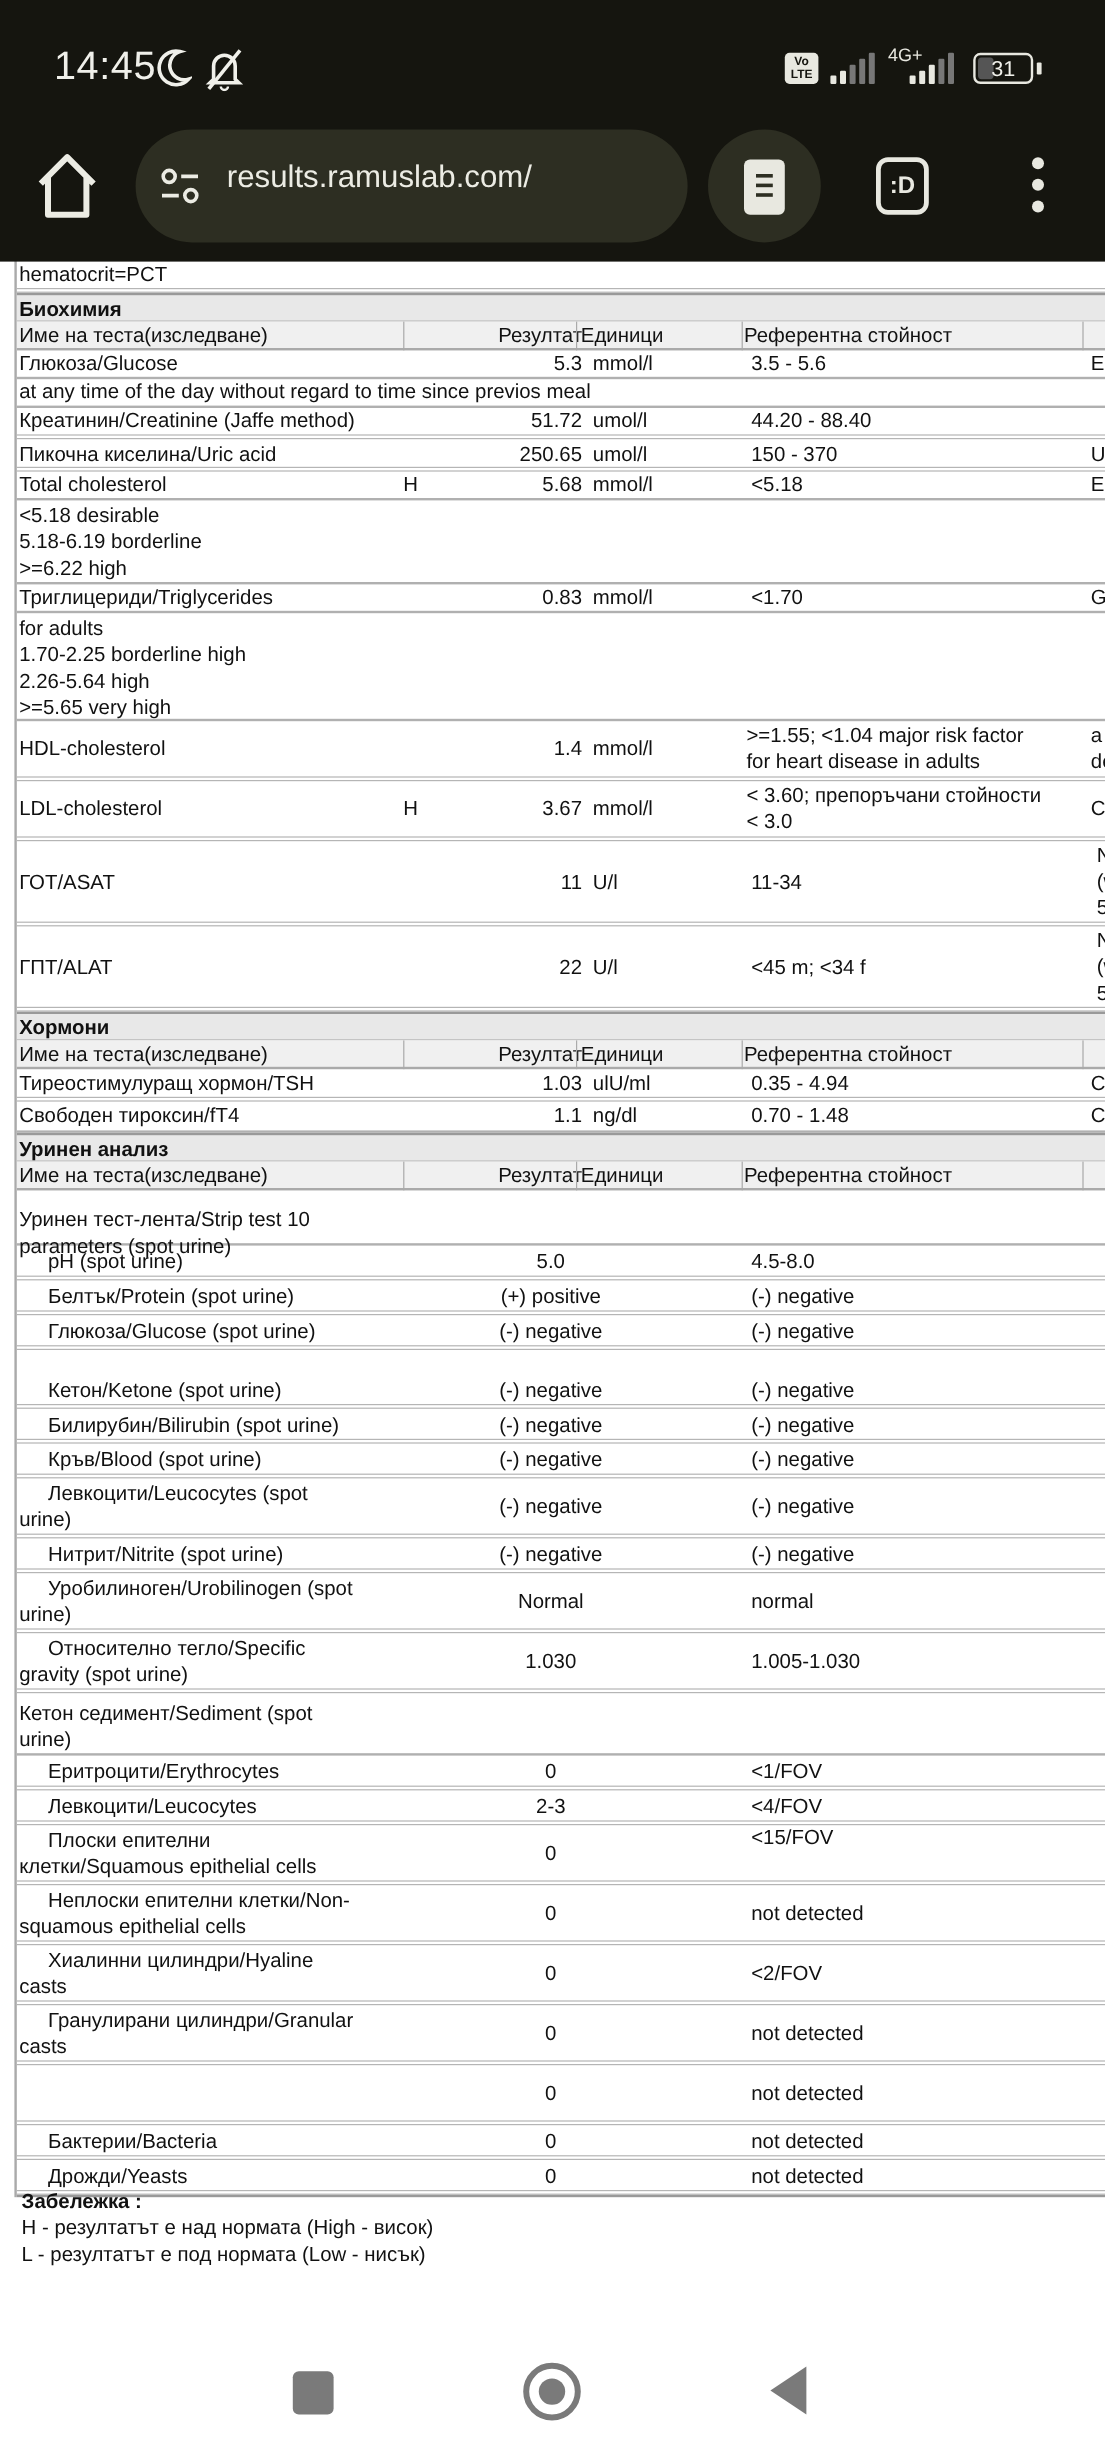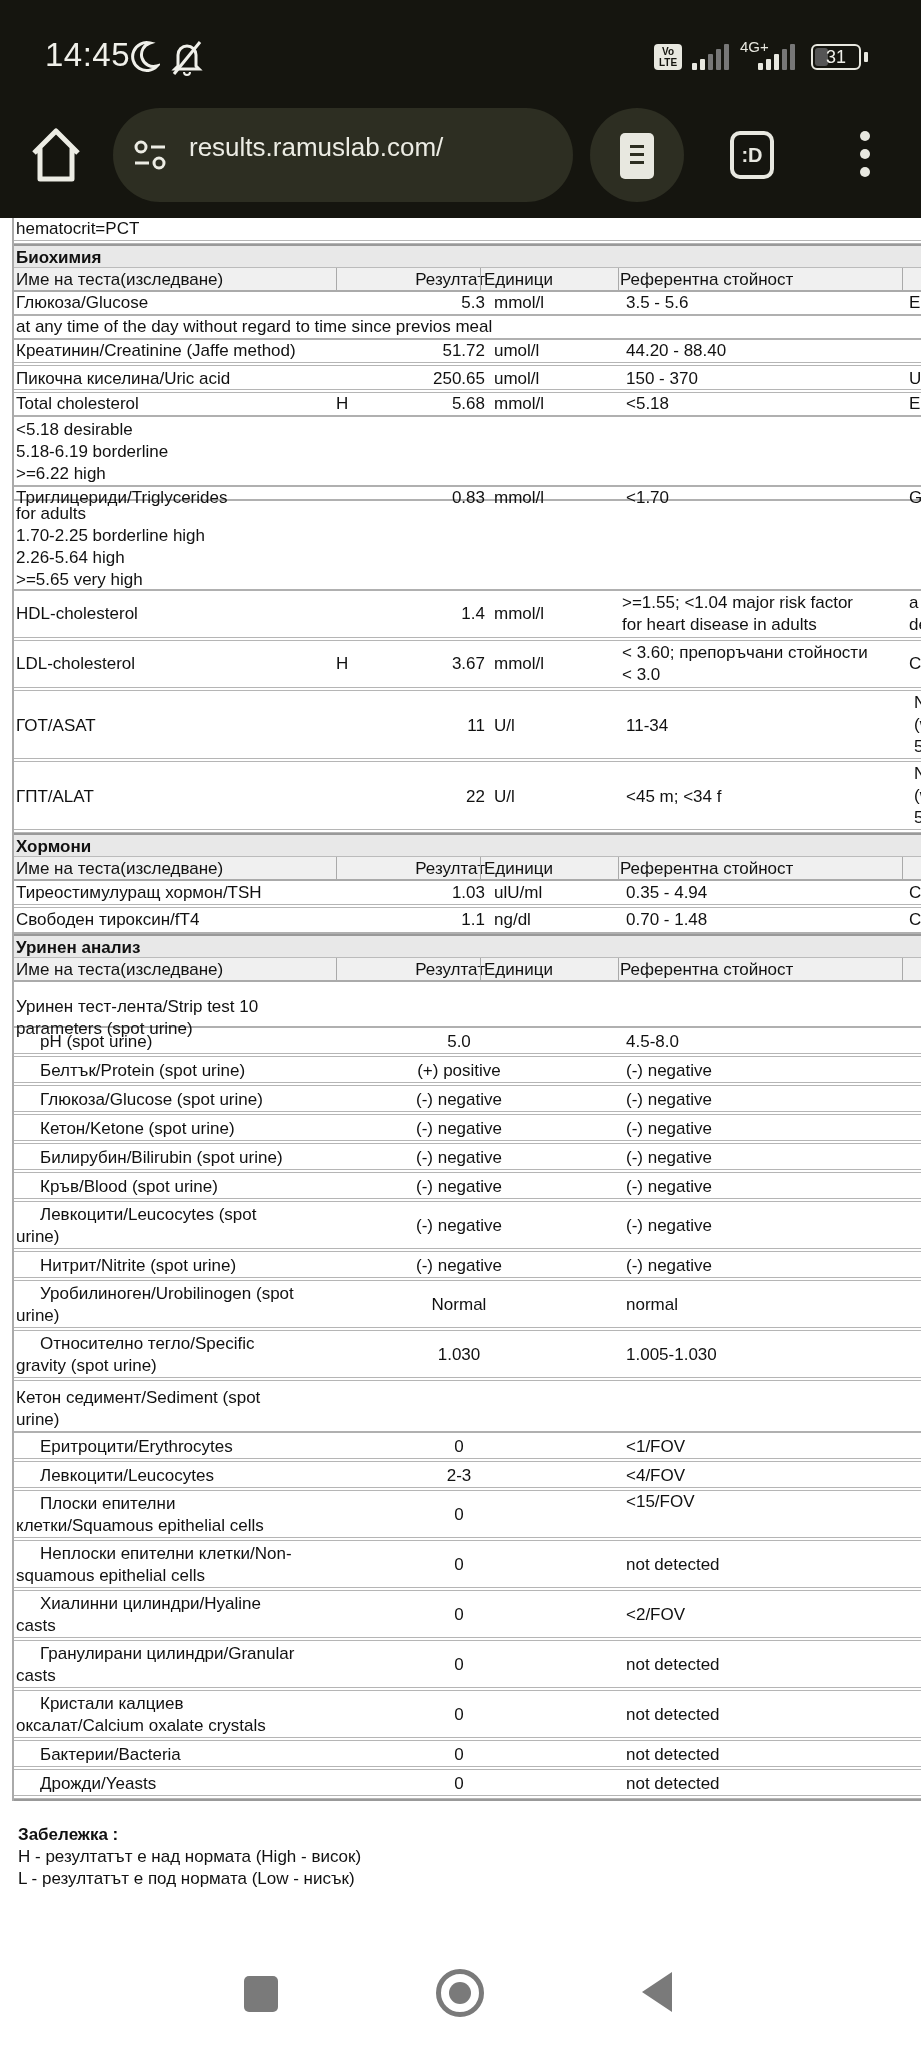--- a/index.html
+++ b/index.html
@@ -183,21 +183,21 @@
       <span class="cell c-res">5.68</span>
       <span class="cell c-unit">mmol/l</span>
       <span class="cell c-ref">&lt;5.18</span>
       <span class="cell c-extra">E</span>
     </div>
     <div class="row" style="height:70px; padding-top:2px">
       <div class="note-line">&lt;5.18 desirable</div>
       <div class="note-line">5.18-6.19 borderline</div>
       <div class="note-line">&gt;=6.22 high</div>
     </div>
-    <div class="row" style="height:14px">
+    <div class="row" style="height:24px">
       <span class="cell c-name">Триглицериди/Triglycerides</span>
       <span class="cell c-res">0.83</span>
       <span class="cell c-unit">mmol/l</span>
       <span class="cell c-ref">&lt;1.70</span>
       <span class="cell c-extra">G</span>
     </div>
     <div class="row" style="height:90px; padding-top:2px">
       <div class="note-line">for adults</div>
       <div class="note-line">1.70-2.25 borderline high</div>
       <div class="note-line">2.26-5.64 high</div>
@@ -289,21 +289,21 @@
           <span class="cell c-res-center" style="top: 3px;">(+) positive</span>
           <span class="cell c-ref" style="top: 3px;">(-) negative</span>
         </div>
         <div class="row dbl" style="height: 29px;">
           <span class="cell c-name multi" style="top: 3px; width: 370px;">
             <div style="padding-left: 24px;">Глюкоза/Glucose (spot urine)</div>
           </span>
           <span class="cell c-res-center" style="top: 3px;">(-) negative</span>
           <span class="cell c-ref" style="top: 3px;">(-) negative</span>
         </div>
-        <div class="row dbl" style="height: 29px;">
+        <div class="row dbl" style="height: 29px; margin-top: 20px;">
           <span class="cell c-name multi" style="top: 3px; width: 370px;">
             <div style="padding-left: 24px;">Кетон/Ketone (spot urine)</div>
           </span>
           <span class="cell c-res-center" style="top: 3px;">(-) negative</span>
           <span class="cell c-ref" style="top: 3px;">(-) negative</span>
         </div>
         <div class="row dbl" style="height: 29px;">
           <span class="cell c-name multi" style="top: 3px; width: 370px;">
             <div style="padding-left: 24px;">Билирубин/Bilirubin (spot urine)</div>
           </span>
@@ -394,24 +394,20 @@
         </div>
         <div class="row dbl" style="height: 50px;">
           <span class="cell c-name multi" style="top: 2px; width: 370px;">
             <div style="padding-left: 24px;">Гранулирани цилиндри/Granular</div>
             <div>casts</div>
           </span>
           <span class="cell c-res-center" style="top: 13px;">0</span>
           <span class="cell c-ref" style="top: 13px;">not detected</span>
         </div>
         <div class="row dbl" style="height: 50px;">
-          <span class="cell c-name multi" style="top: 2px; width: 370px;">
-            <div style="padding-left: 24px;">Кристали калциев</div>
-            <div>оксалат/Calcium oxalate crystals</div>
-          </span>
           <span class="cell c-res-center" style="top: 13px;">0</span>
           <span class="cell c-ref" style="top: 13px;">not detected</span>
         </div>
         <div class="row dbl" style="height: 29px;">
           <span class="cell c-name multi" style="top: 3px; width: 370px;">
             <div style="padding-left: 24px;">Бактерии/Bacteria</div>
           </span>
           <span class="cell c-res-center" style="top: 3px;">0</span>
           <span class="cell c-ref" style="top: 3px;">not detected</span>
         </div>

